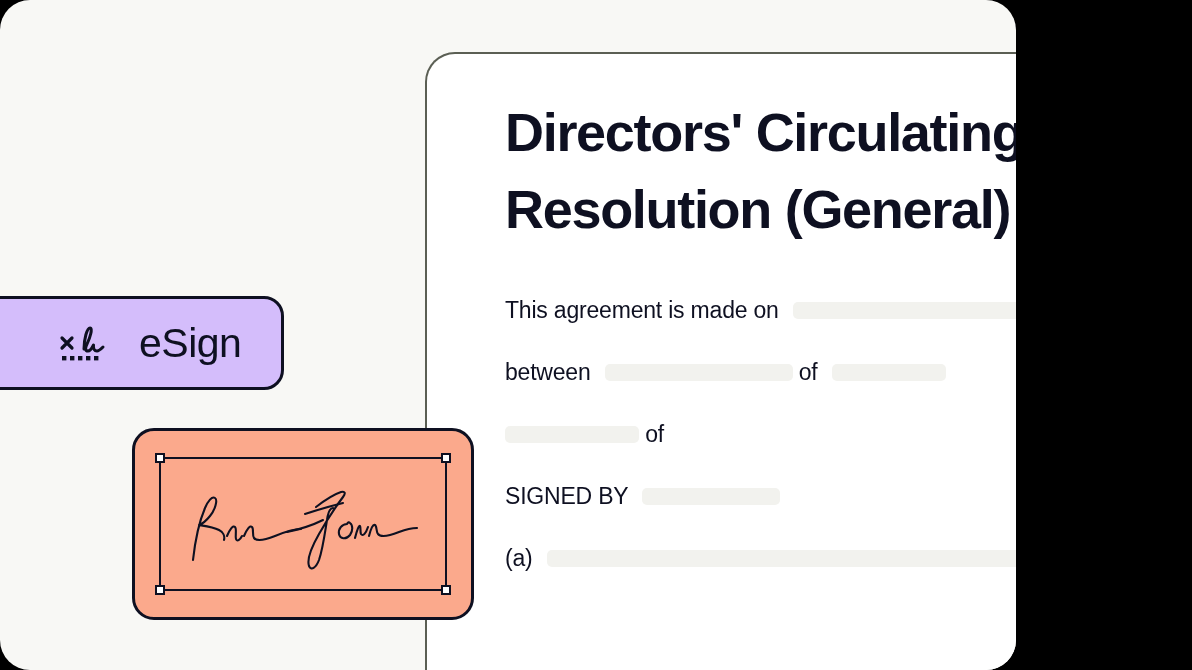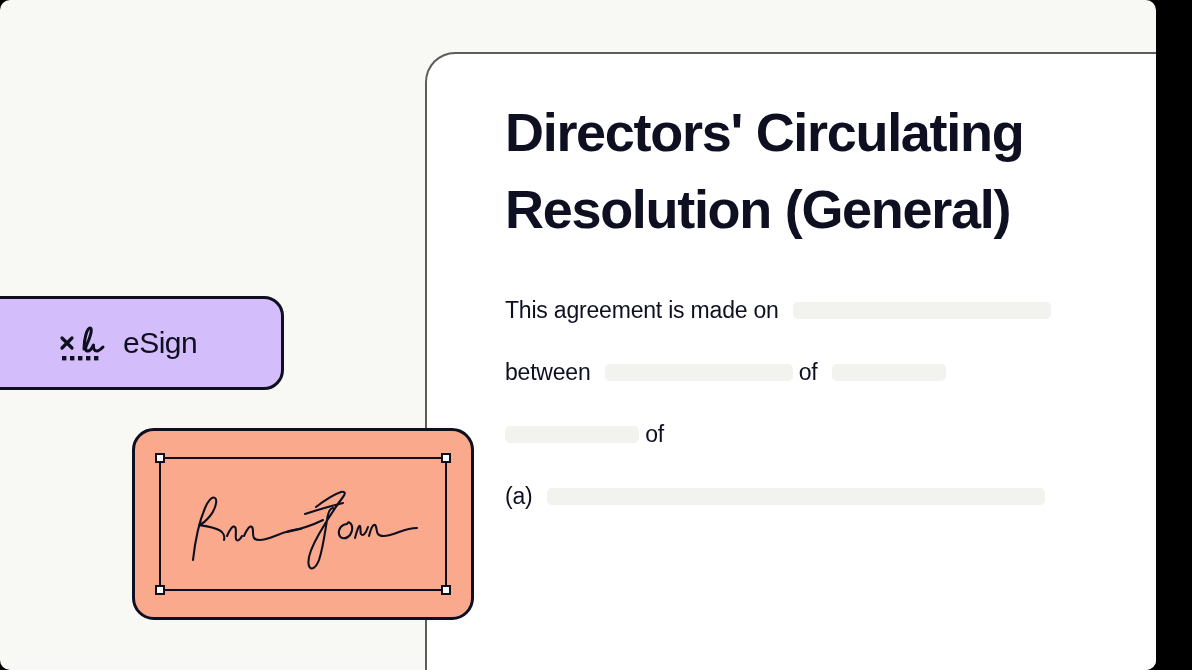--- a/index.html
+++ b/index.html
@@ -6,23 +6,23 @@
   html, body {
     width:1192px; height:670px;
     background:#000;
     font-family:"Liberation Sans", sans-serif;
     overflow:hidden;
   }
 
   
   #stage{
     position:relative;
-    width:1156px; height:670px;
+    width:1016px; height:670px;
     background:#F8F8F5;
-    border-radius:10px;
+    border-radius:30px;
     overflow:hidden;
   }
 
   
   .doc-card{
     position:absolute;
     left:425px; top:52px;
     width:790px; height:640px;
     background:#FFFFFF;
     border:2px solid #5B5F54;
@@ -79,22 +79,22 @@
     display:flex;
     align-items:center;
     z-index:3;
   }
   .esign-icon{
     margin-left:74px;
     width:48px; height:42px;
     display:block;
   }
   .esign-label{
-    margin-left:16px;
-    font-size:30px;
+    margin-left:32px;
+    font-size:41px;
     font-weight:500;
     color:#0E1021;
     letter-spacing:-0.5px;
   }
 
   
   .sig-card{
     position:absolute;
     left:132px; top:428px;
     width:342px; height:192px;
@@ -148,20 +148,24 @@
           </div>
           <div class="doc-line">
             <span class="txt">between</span>
             <span class="blank" style="width: 188px; margin-left: 14px;"></span>
             <span class="txt"> of</span>
             <span class="blank" style="width: 114px; margin-left: 14px;"></span>
           </div>
           <div class="doc-line">
             <span class="blank" style="width: 134px; margin-left: 0px;"></span>
             <span class="txt"> of</span>
+          </div>
+          <div class="doc-line">
+            <span class="txt">SIGNED BY</span>
+            <span class="blank" style="width: 138px; margin-left: 14px;"></span>
           </div>
           <div class="doc-line">
             <span class="txt">(a)</span>
             <span class="blank" style="width: 498px; margin-left: 14px;"></span>
           </div>
         </div>
 
     </div>
   </div>
 

